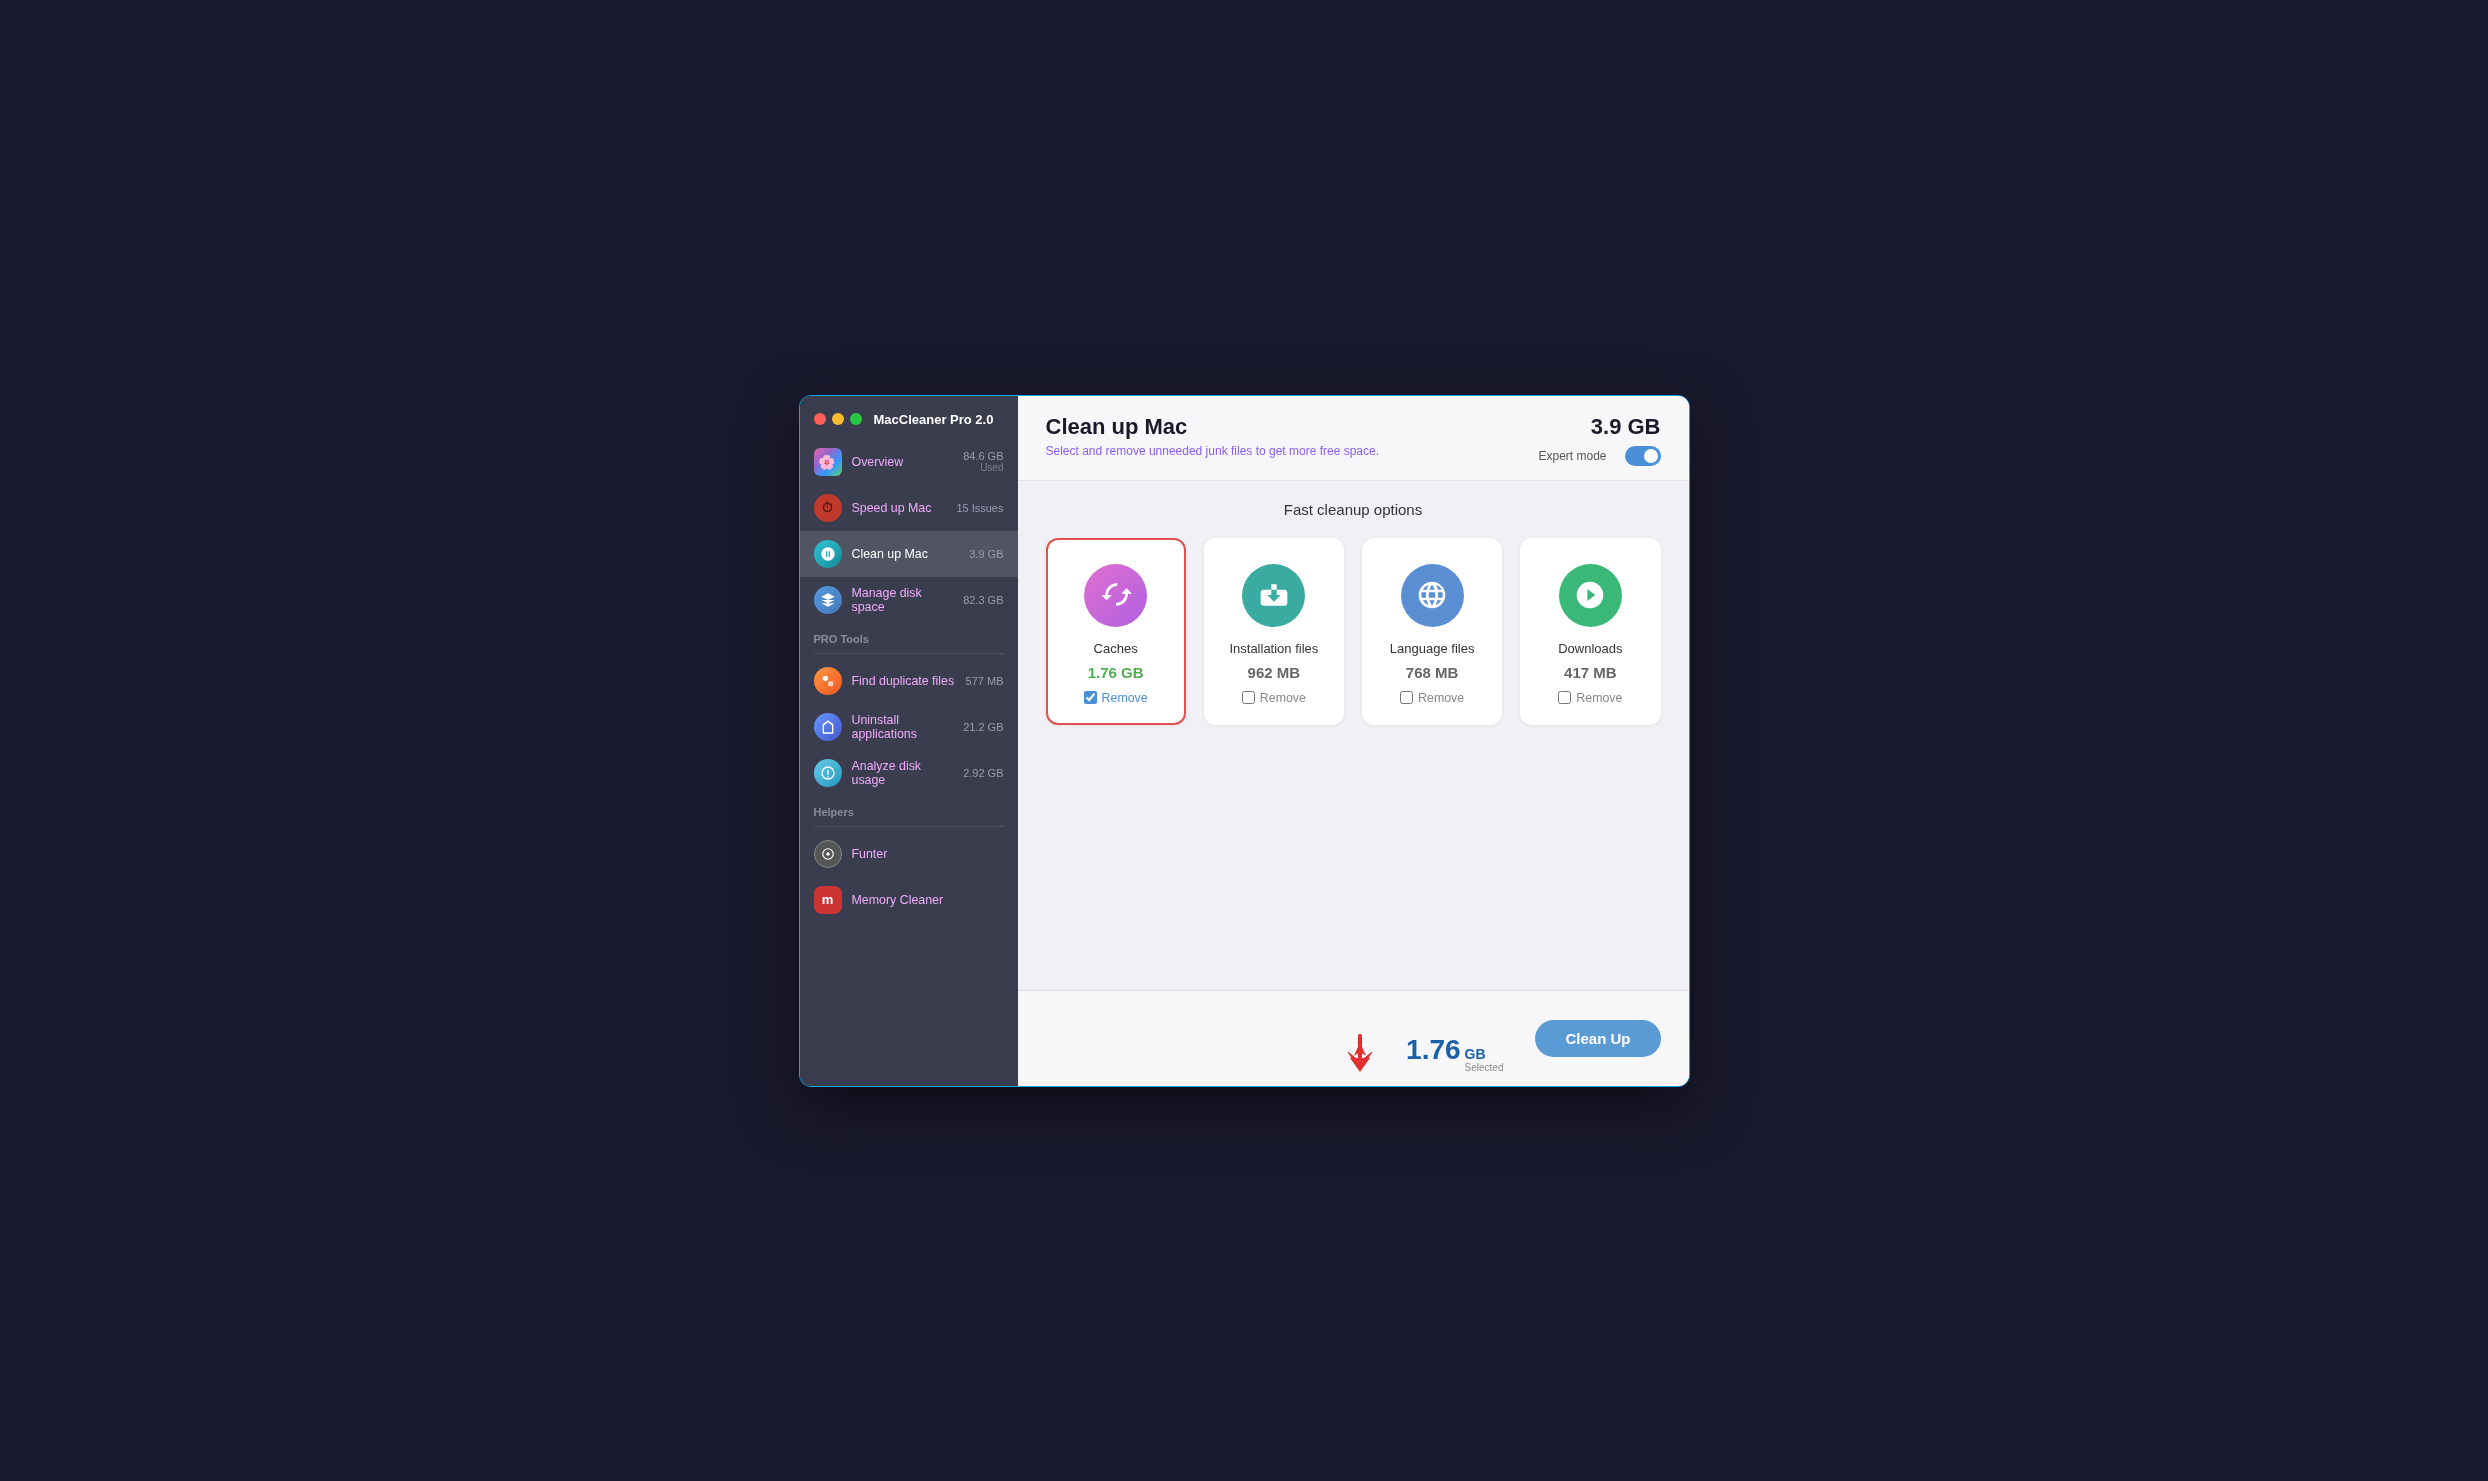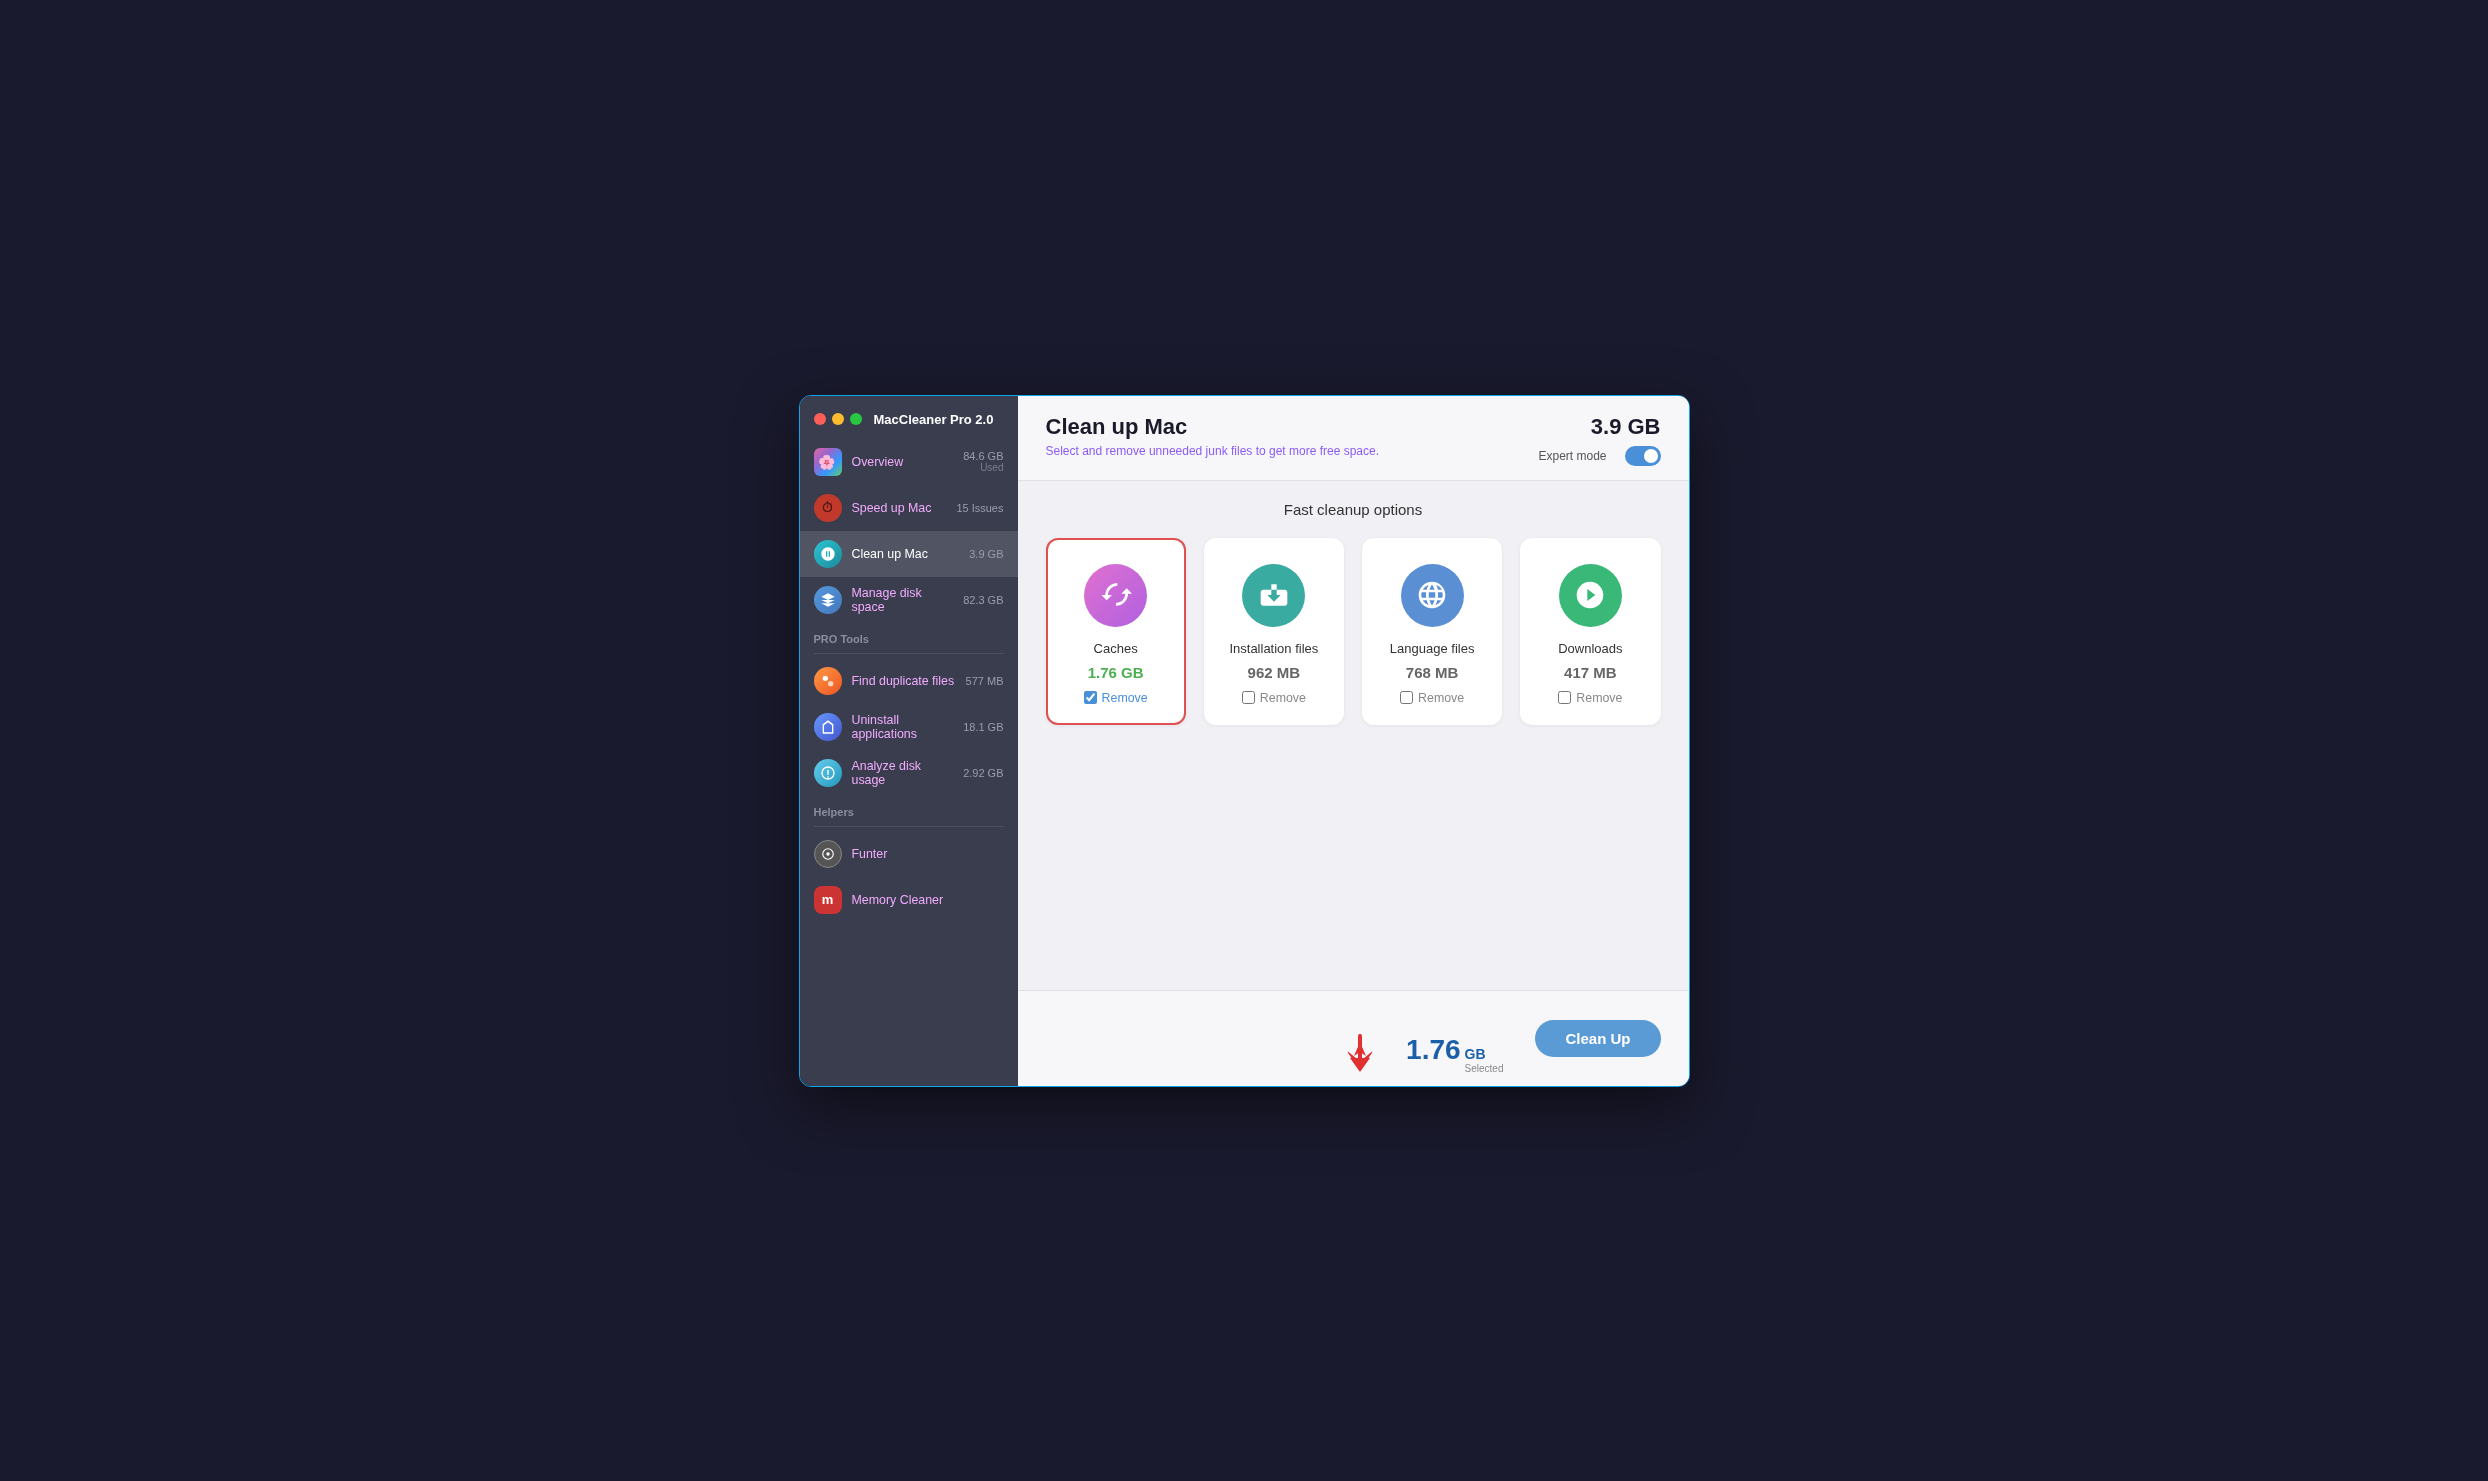--- a/index.html
+++ b/index.html
@@ -351,21 +351,21 @@
         <span class="sidebar-item-badge">577 MB</span>
       </div>
 
       <div class="sidebar-item">
         <div class="sidebar-item-icon" style="background:linear-gradient(135deg,#6699ff,#4455cc);border-radius:50%;">
           <svg width="16" height="16" viewBox="0 0 24 24" fill="white">
             <path d="M12 2L4 8v14h16V8L12 2zm0 3l6 4.5V20H6V9.5L12 5z"></path>
           </svg>
         </div>
         <span class="sidebar-item-text">Uninstall applications</span>
-        <span class="sidebar-item-badge">18.1 GB</span>
+        <span class="sidebar-item-badge">21.2 GB</span>
       </div>
 
       <div class="sidebar-item">
         <div class="sidebar-item-icon" style="background:linear-gradient(135deg,#66ccee,#2299bb);border-radius:50%;">
           <svg width="16" height="16" viewBox="0 0 24 24" fill="white">
             <path d="M12 2a10 10 0 1 0 0 20A10 10 0 0 0 12 2zm0 18a8 8 0 1 1 0-16 8 8 0 0 1 0 16zm-1-5h2V7h-2v8zm0 4h2v-2h-2v2z"></path>
           </svg>
         </div>
         <span class="sidebar-item-text">Analyze disk usage</span>
         <span class="sidebar-item-badge">2.92 GB</span>
@@ -466,21 +466,21 @@
           <div class="card-remove-row">
             <input type="checkbox" style="">
             <span class="card-remove-label unchecked">Remove</span>
           </div>
         </div>
 
       </div>
     </div>
 
     <div class="main-footer">
-      <div style="flex:1;display:flex;justify-content:flex-end;align-items:flex-end;gap:12px;margin-right:16px;margin-top:31px;">
+      <div style="flex:1;display:flex;justify-content:flex-end;align-items:flex-start;gap:12px;margin-right:16px;margin-top:31px;">
 
         <div style="position:relative;width:40px;height:40px;margin-right:10px;">
           <svg width="32" height="40" viewBox="0 0 32 40">
             <path d="M16 0 L16 28 L4 18 L16 36 L28 18 L16 28 L16 0" fill="#e03030" stroke="#e03030" stroke-width="1"></path>
             <polygon points="16,8 10,22 16,18 22,22" fill="#e03030"></polygon>
             <line x1="16" y1="2" x2="16" y2="26" stroke="#e03030" stroke-width="4" stroke-linecap="round"></line>
             <polygon points="6,24 16,38 26,24" fill="#e03030"></polygon>
           </svg>
         </div>
         <div class="selected-size-block">

